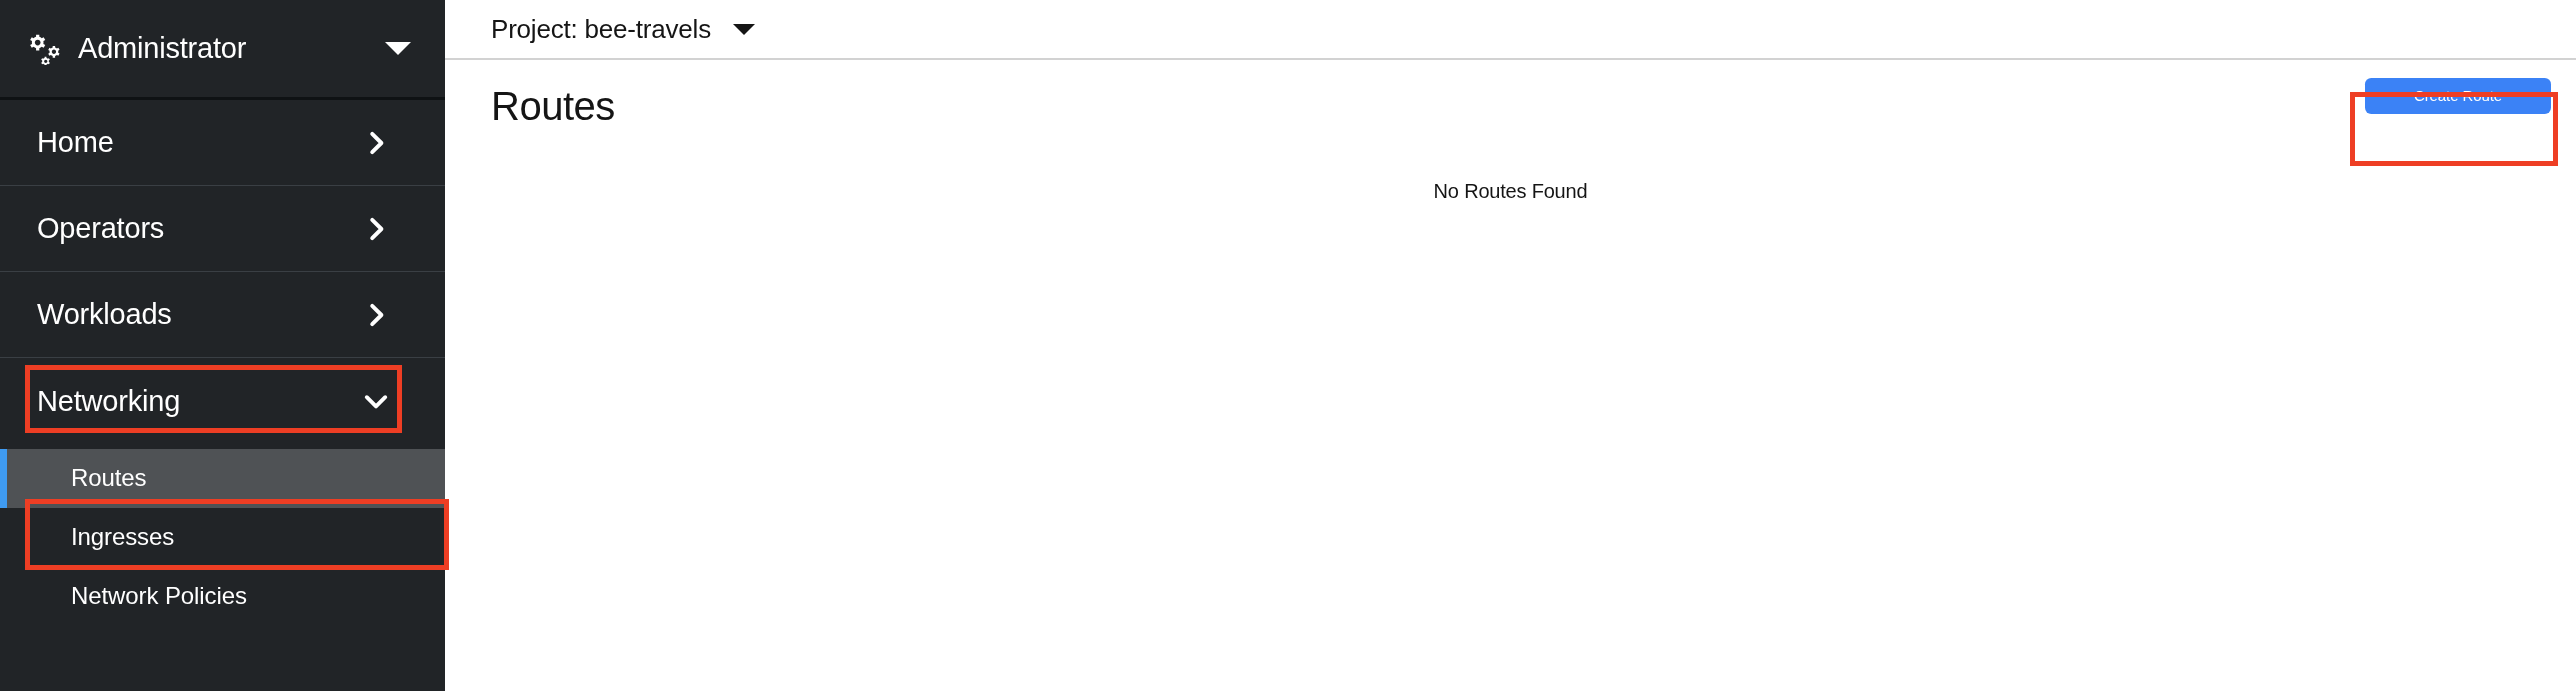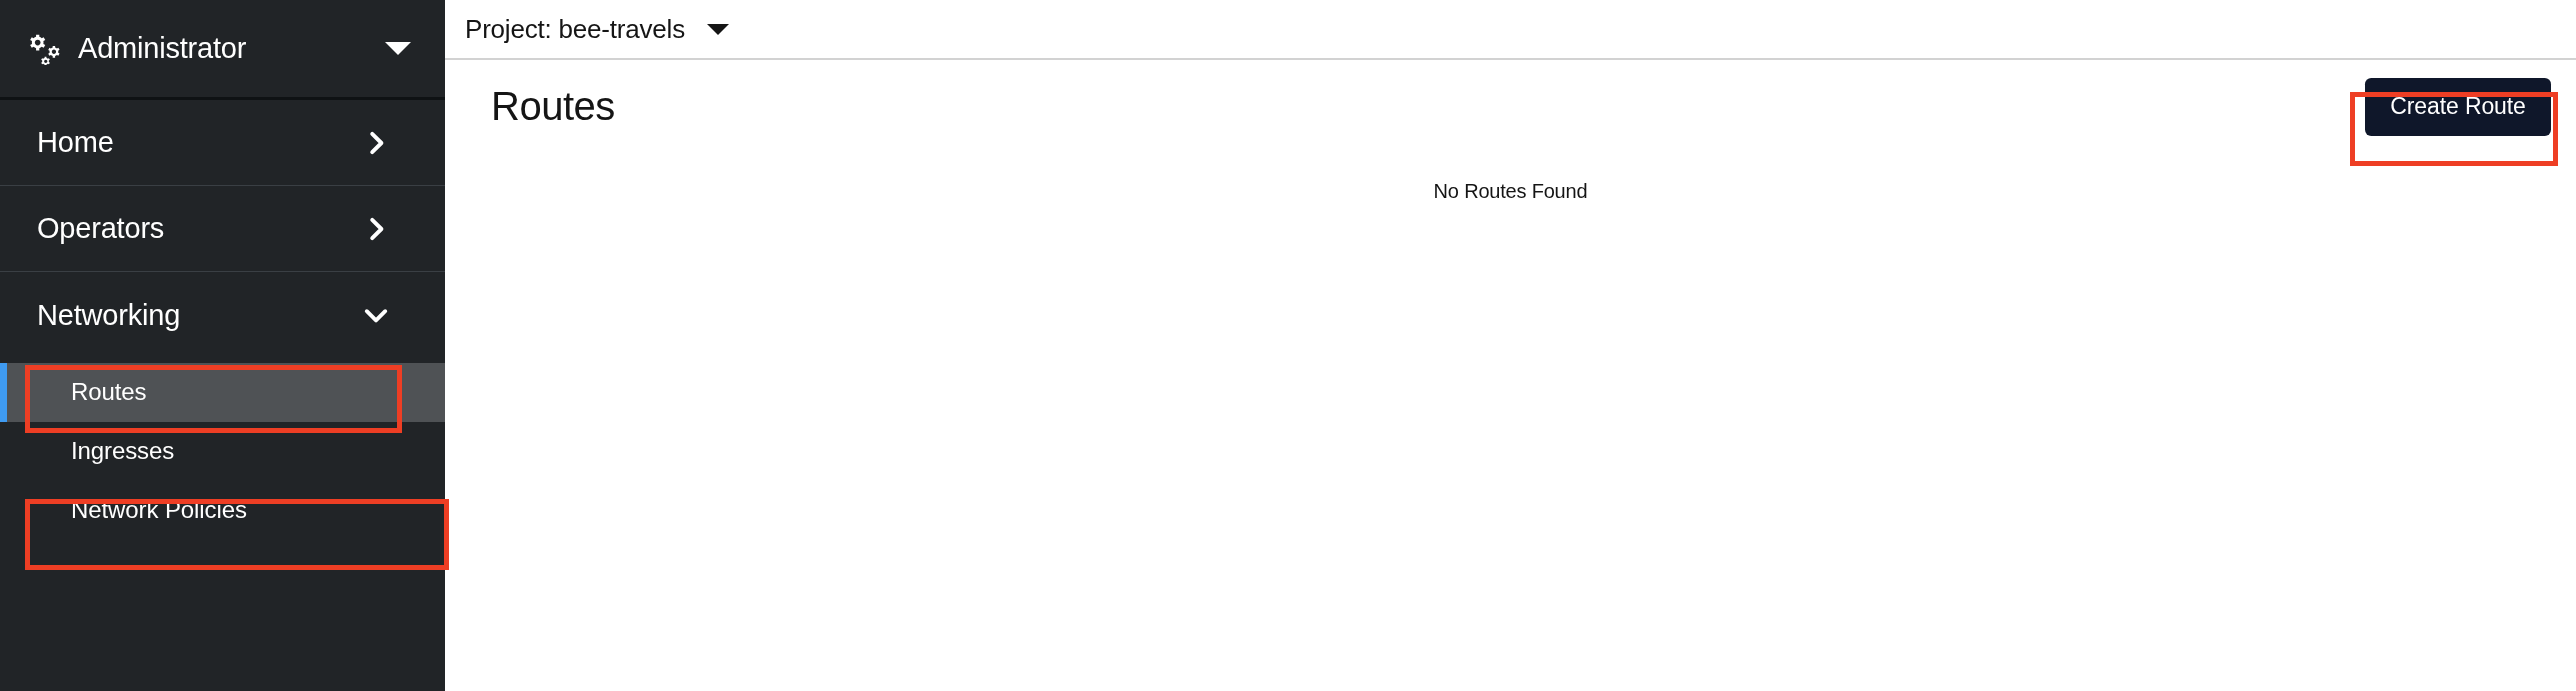--- a/index.html
+++ b/index.html
@@ -119,21 +119,21 @@
     flex: 1 1 auto;
     height: 692px;
     background: #ffffff;
     overflow: hidden;
   }
 
   .topbar {
     height: 60px;
     display: flex;
     align-items: center;
-    padding-left: 20px;
+    padding-left: 46px;
     border-bottom: 2.3px solid #d2d2d2;
   }
   .topbar-label {
     font-size: 26px;
     color: #151515;
     line-height: 1;
     letter-spacing: -0.2px;
     white-space: nowrap;
   }
   .topbar-caret {
@@ -157,26 +157,26 @@
     font-weight: 400;
     line-height: 1;
     letter-spacing: -0.5px;
   }
 
   .create-btn {
     position: absolute;
     left: 1920px;
     top: 17.7px;
     width: 186px;
-    height: 58px;
-    background: #0f172a;
+    height: 36px;
+    background: #3b82f6;
     border: none;
     border-radius: 6.2px;
     color: #ffffff;
-    font-size: 23px;
+    font-size: 15px;
     font-family: "Liberation Sans", sans-serif;
     letter-spacing: -0.1px;
     cursor: pointer;
     display: flex;
     align-items: center;
     justify-content: center;
     white-space: nowrap;
   }
 
   .empty-state {
@@ -227,20 +227,26 @@
         </svg>
       </div>
 
       <div class="nav-item">
         <span class="nav-label">Operators</span>
         <svg class="nav-chev" viewBox="0 0 24 24">
           <path d="M8.5 3.5L17 12l-8.5 8.5" fill="none" stroke="#ffffff" stroke-width="3.6" stroke-linecap="round" stroke-linejoin="round"></path>
         </svg>
       </div>
 
+      <div class="nav-item">
+        <span class="nav-label">Workloads</span>
+        <svg class="nav-chev" viewBox="0 0 24 24">
+          <path d="M8.5 3.5L17 12l-8.5 8.5" fill="none" stroke="#ffffff" stroke-width="3.6" stroke-linecap="round" stroke-linejoin="round"></path>
+        </svg>
+      </div>
 
       <div class="nav-item no-border">
         <span class="nav-label">Networking</span>
         <svg class="nav-chev" viewBox="0 0 24 24">
           <path d="M3.5 8.5L12 17l8.5-8.5" fill="none" stroke="#ffffff" stroke-width="3.6" stroke-linecap="round" stroke-linejoin="round"></path>
         </svg>
       </div>
 
       <div class="subnav">
         <div class="sub-item active">

